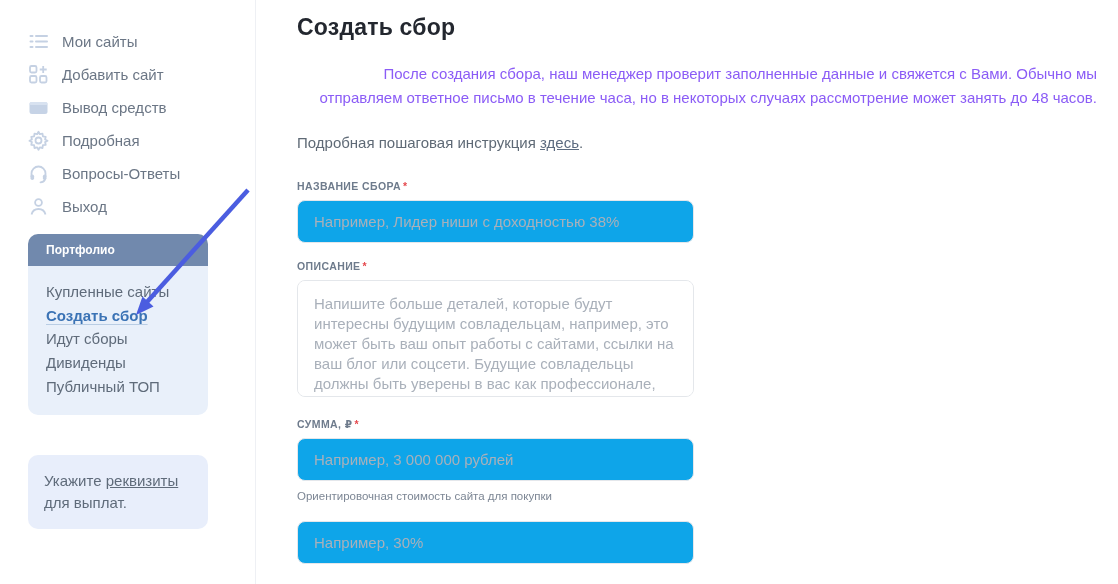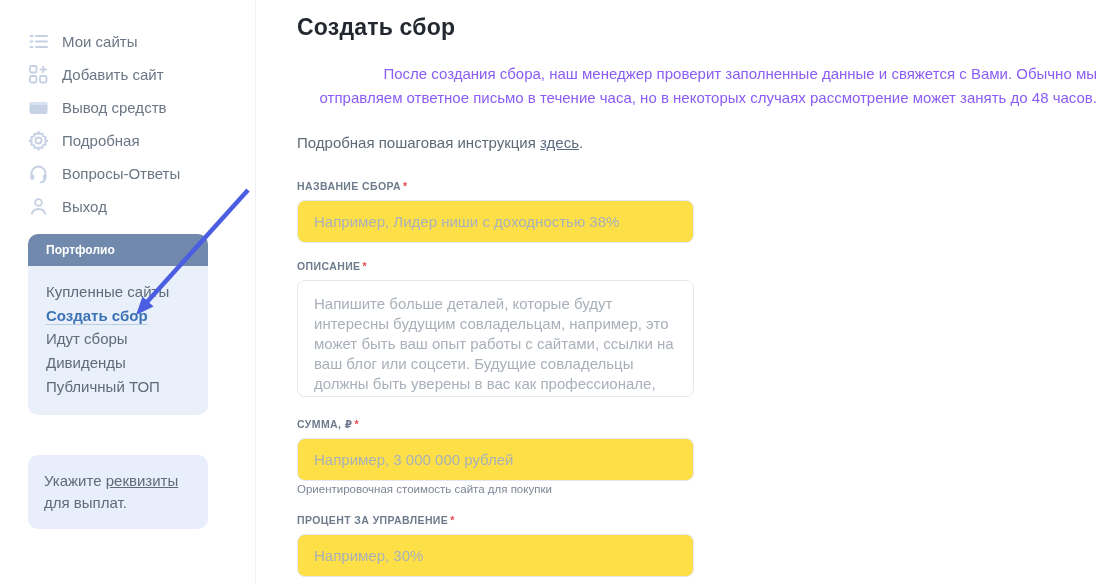--- a/index.html
+++ b/index.html
@@ -41,28 +41,28 @@
     max-width: 800px; text-align: right; }
   .instruction { margin-top: 24px; font-size: 15px; color: #5f6a76; }
   .instruction a { color: #5c6b80; text-decoration: underline; cursor: pointer; }
 
   .form { margin-top: 29px; width: 397px; }
   .form-group { margin-bottom: 17px; }
   .field-label { font-size: 10.5px; font-weight: 600; color: #6e7b8c;
     letter-spacing: 0.4px; text-transform: uppercase; margin-bottom: 8px; }
   .req { color: #e5484d; margin-left: 2px; }
   .text-input { width: 100%; height: 43px; border: 1px solid #e4e7eb; border-radius: 8px;
-    padding: 0 16px; font-size: 15px; color: #3a414b; background: #fde047; outline: none;
+    padding: 0 16px; font-size: 15px; color: #3a414b; background: #0ea5e9; outline: none;
     font-family: "Liberation Sans", "DejaVu Sans", sans-serif; }
   .text-area { width: 100%; height: 117px; border: 1px solid #e4e7eb; border-radius: 8px;
     padding: 13px 16px; font-size: 15px; color: #3a414b; background: #fff; outline: none;
     resize: none; line-height: 20px;
     font-family: "Liberation Sans", "DejaVu Sans", sans-serif; }
   .text-input::placeholder, .text-area::placeholder { color: #a9b0ba; opacity: 1; }
-  .helper { font-size: 11.5px; color: #7c8694; line-height: 16px;
+  .helper { font-size: 11.5px; color: #7c8694; margin-top: 7px; line-height: 16px;
     max-width: 420px; }
 </style>
 </head>
 <body>
 
 <div class="page">
 
   <div class="sidebar">
     <div class="nav">
 
@@ -170,20 +170,19 @@
         <textarea class="text-area" placeholder="Напишите больше деталей, которые будут интересны будущим совладельцам, например, это может быть ваш опыт работы с сайтами, ссылки на ваш блог или соцсети. Будущие совладельцы должны быть уверены в вас как профессионале, который будет ответственно управлять купленным сайтом" style=""></textarea>
       </div>
 
       <div class="form-group">
         <div class="field-label"><span>СУММА, ₽</span><span class="req">*</span></div>
         <input class="text-input" type="text" placeholder="Например, 3 000 000 рублей" style="">
         <div class="helper">Ориентировочная стоимость сайта для покупки</div>
       </div>
 
       <div class="form-group">
-        <div class="field-label"><span>ПРОЦЕНТ ЗА УПРАВЛЕНИЕ</span><span class="req">*</span></div>
         <input class="text-input" type="text" placeholder="Например, 30%" style="">
         
       </div>
 
     </div>
   </div>
 </div>
 
 </body></html>

